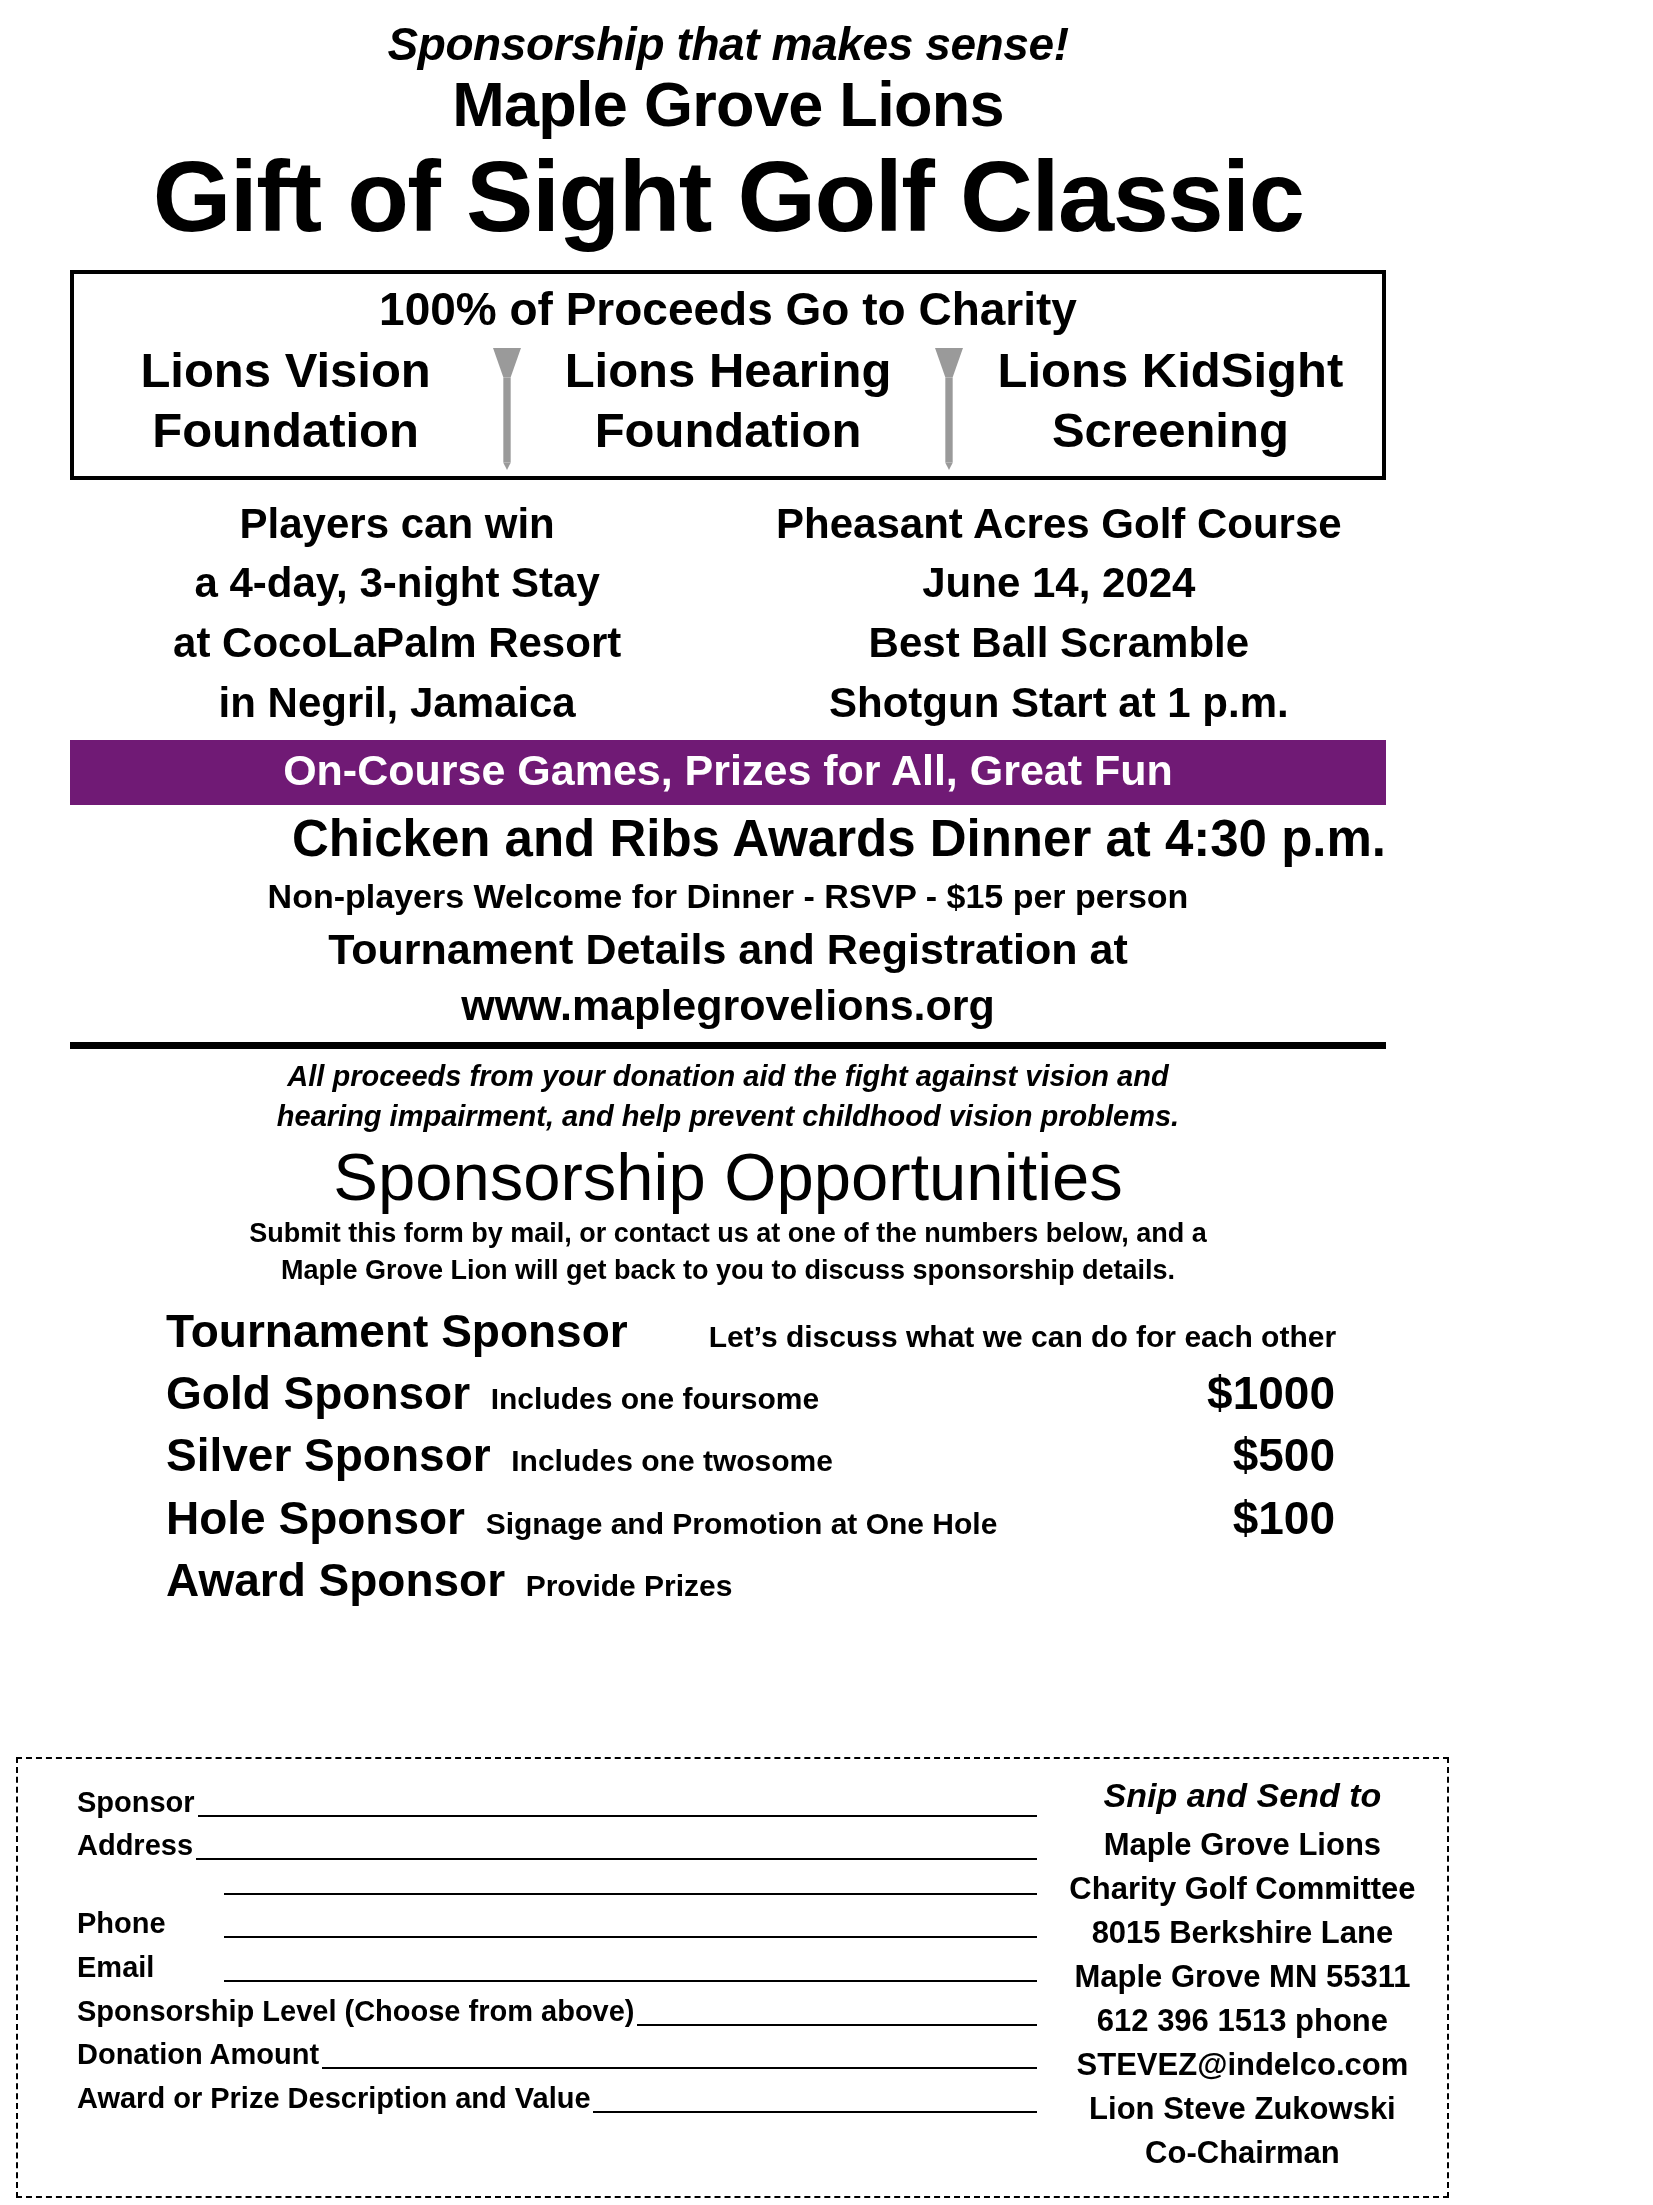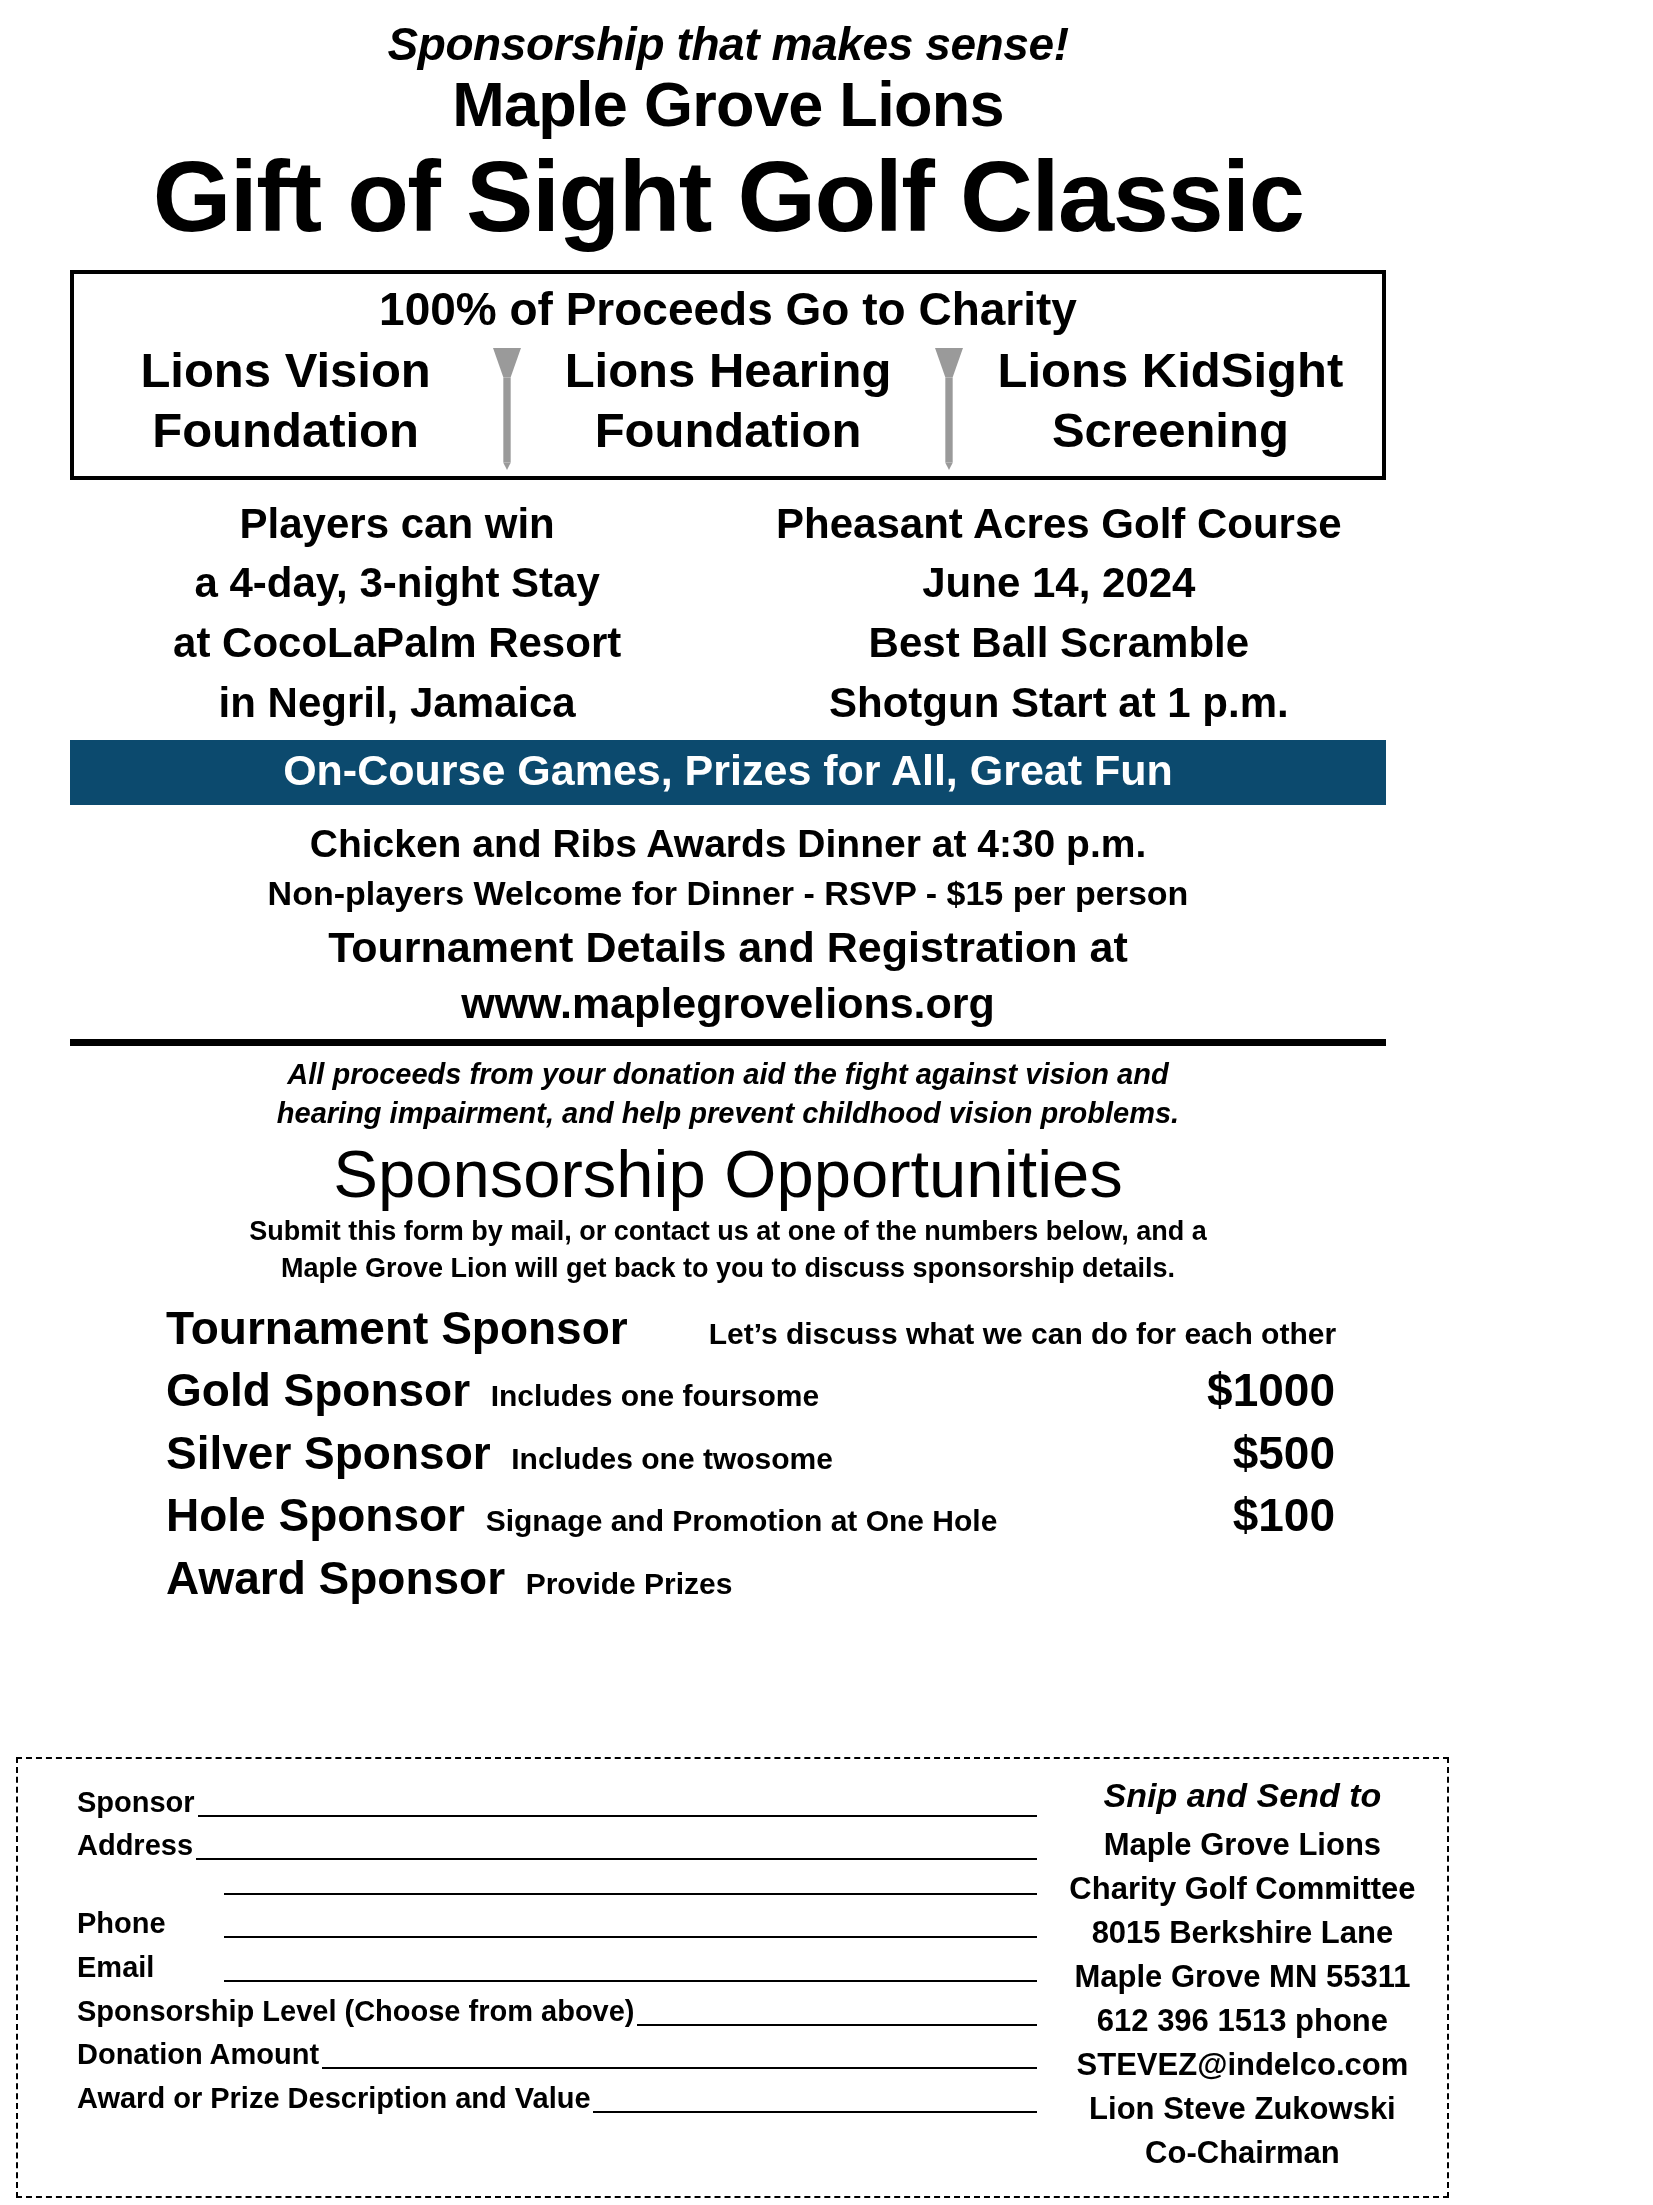--- a/index.html
+++ b/index.html
@@ -89,36 +89,36 @@
     flex: 1 1 0;
     text-align: center;
     font-weight: bold;
     font-size: 42px;
     line-height: 1.42;
   }
   .info-col.left { padding-right: 7.4px; }
 
   
   .banner {
-    background: #0c4a6e;
+    background: #701a75;
     color: #fff;
     text-align: center;
     font-weight: bold;
     font-size: 43px;
     line-height: 1.32;
     margin-top: 7.4px;
     padding: 2.9px 0 5.9px 0;
   }
 
   .dinner {
-    text-align: center;
-    font-weight: bold;
-    font-size: 39px;
+    text-align: right;
+    font-weight: bold;
+    font-size: 51px;
     line-height: 1.3;
-    margin-top: 14px;
+    margin-top: 1px;
   }
   .rsvp {
     text-align: center;
     font-weight: bold;
     font-size: 34px;
     line-height: 1.3;
     margin-top: 1.5px;
   }
   .reg {
     text-align: center;

